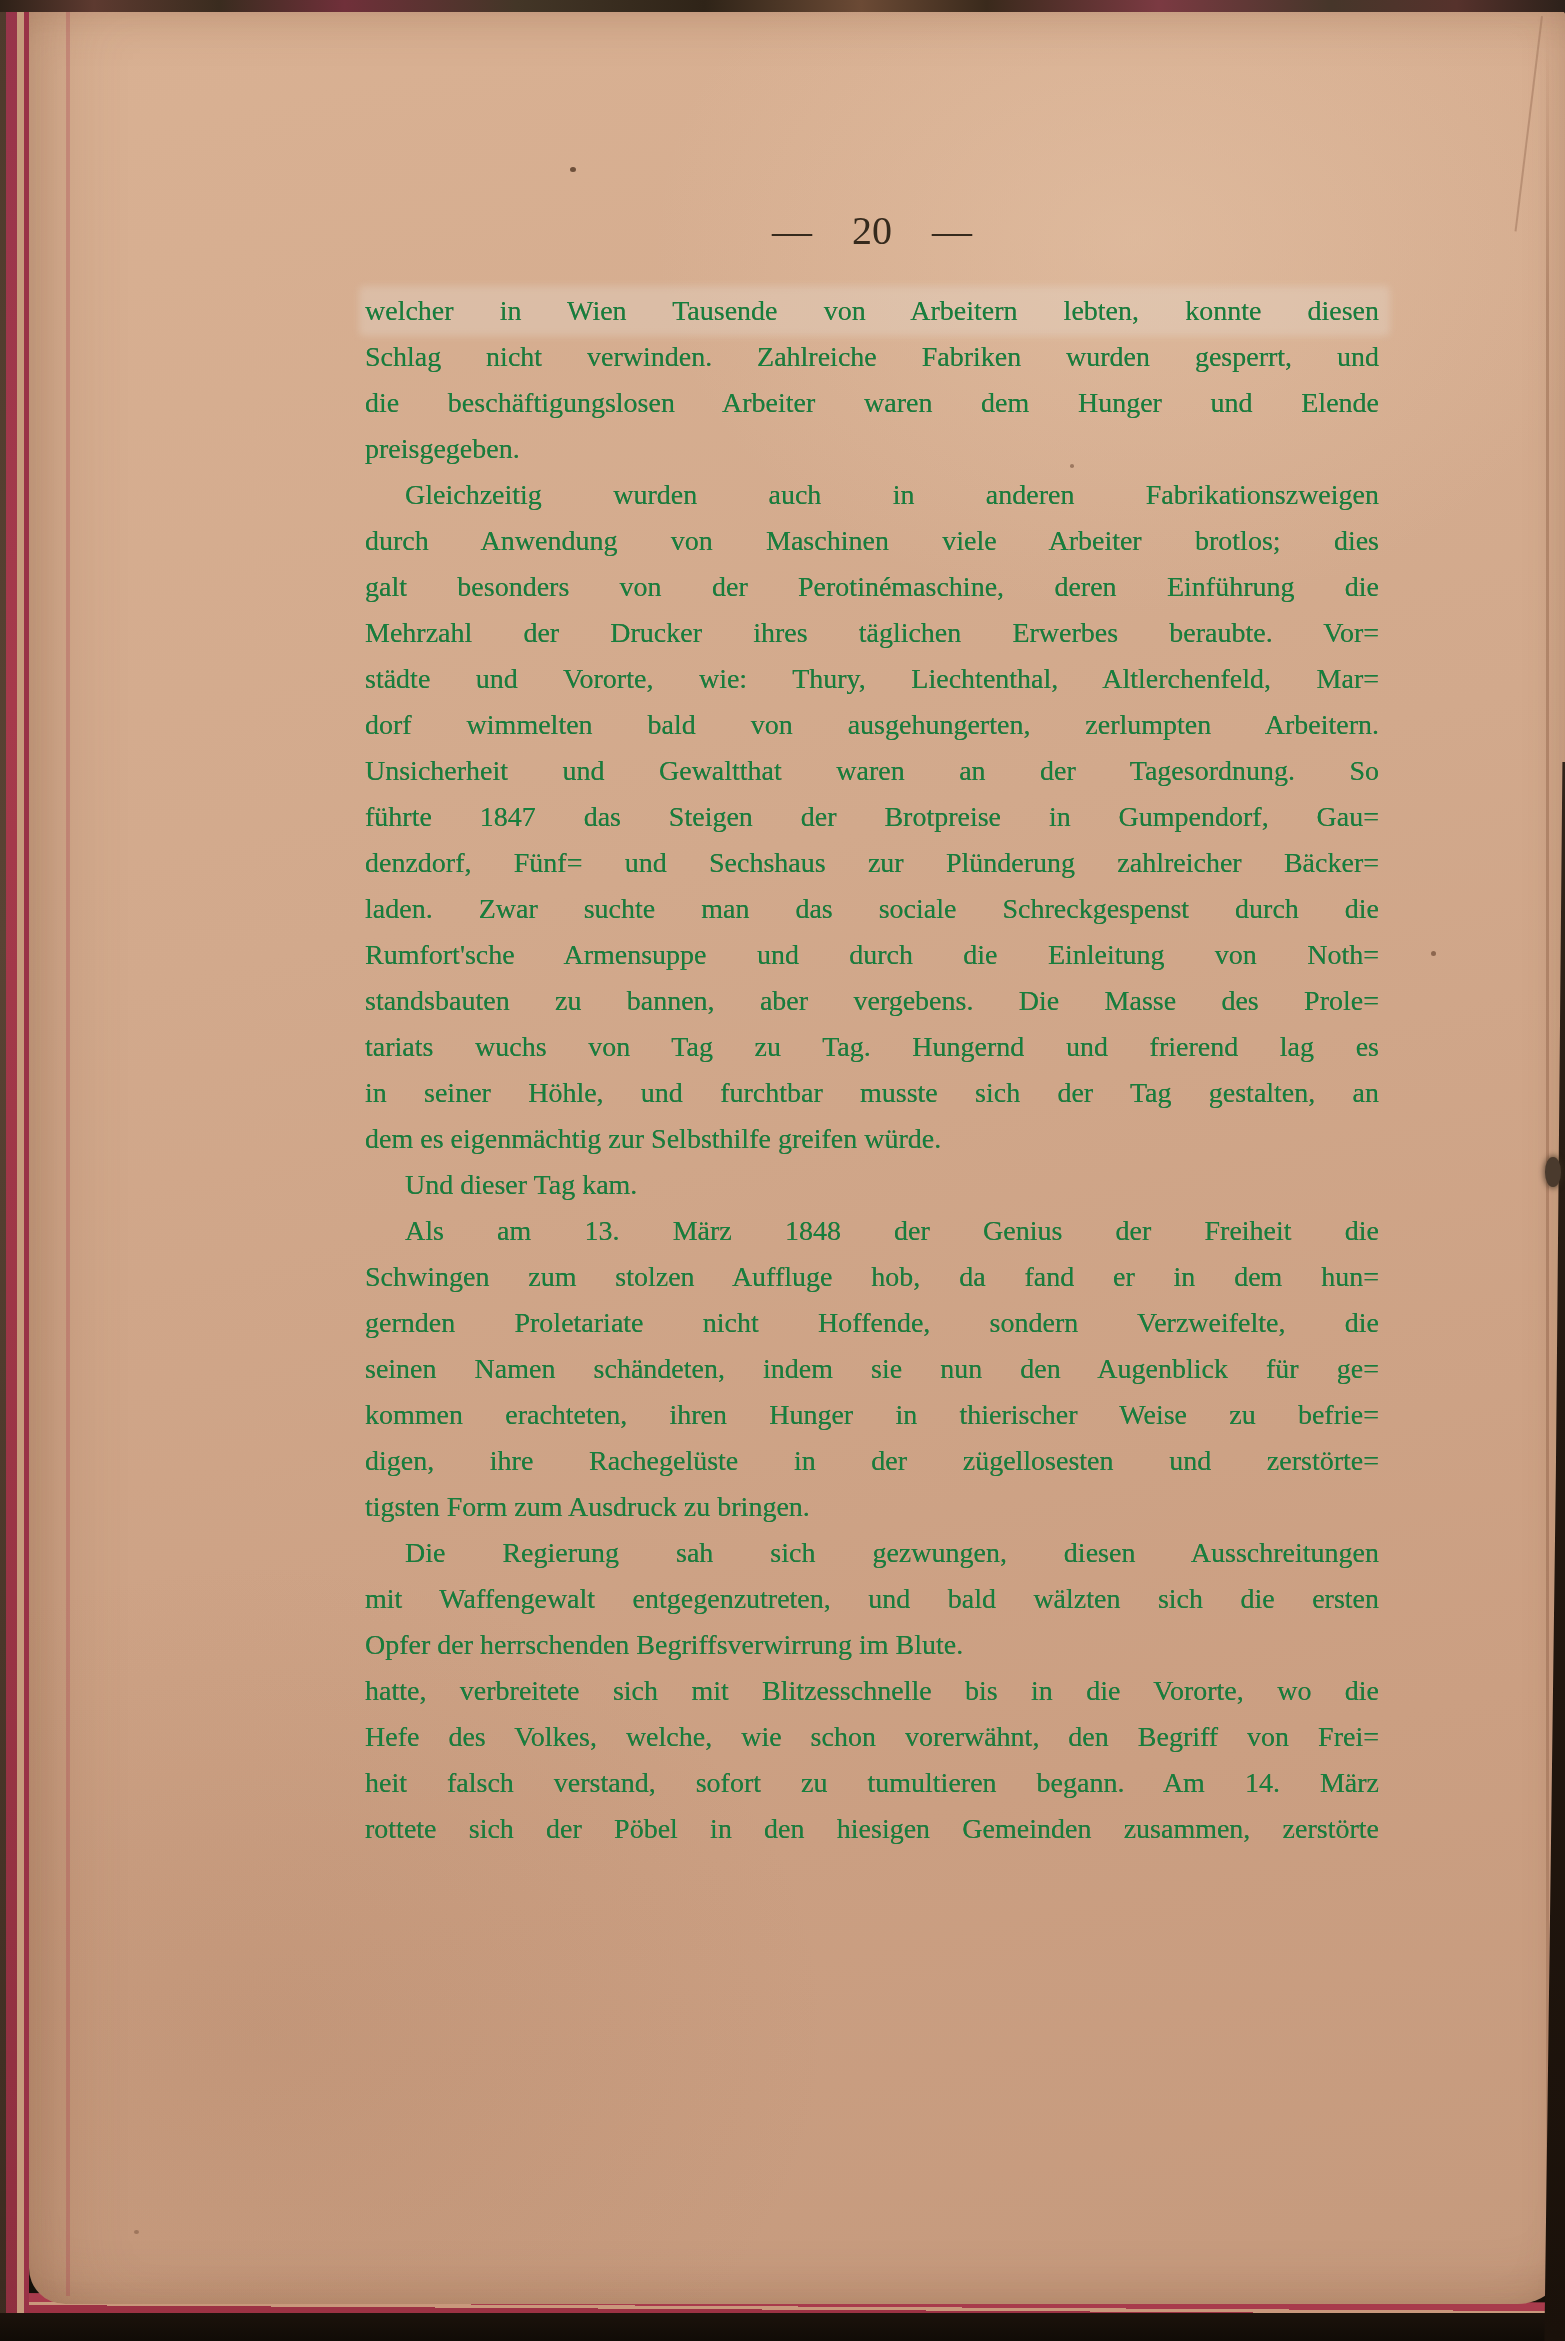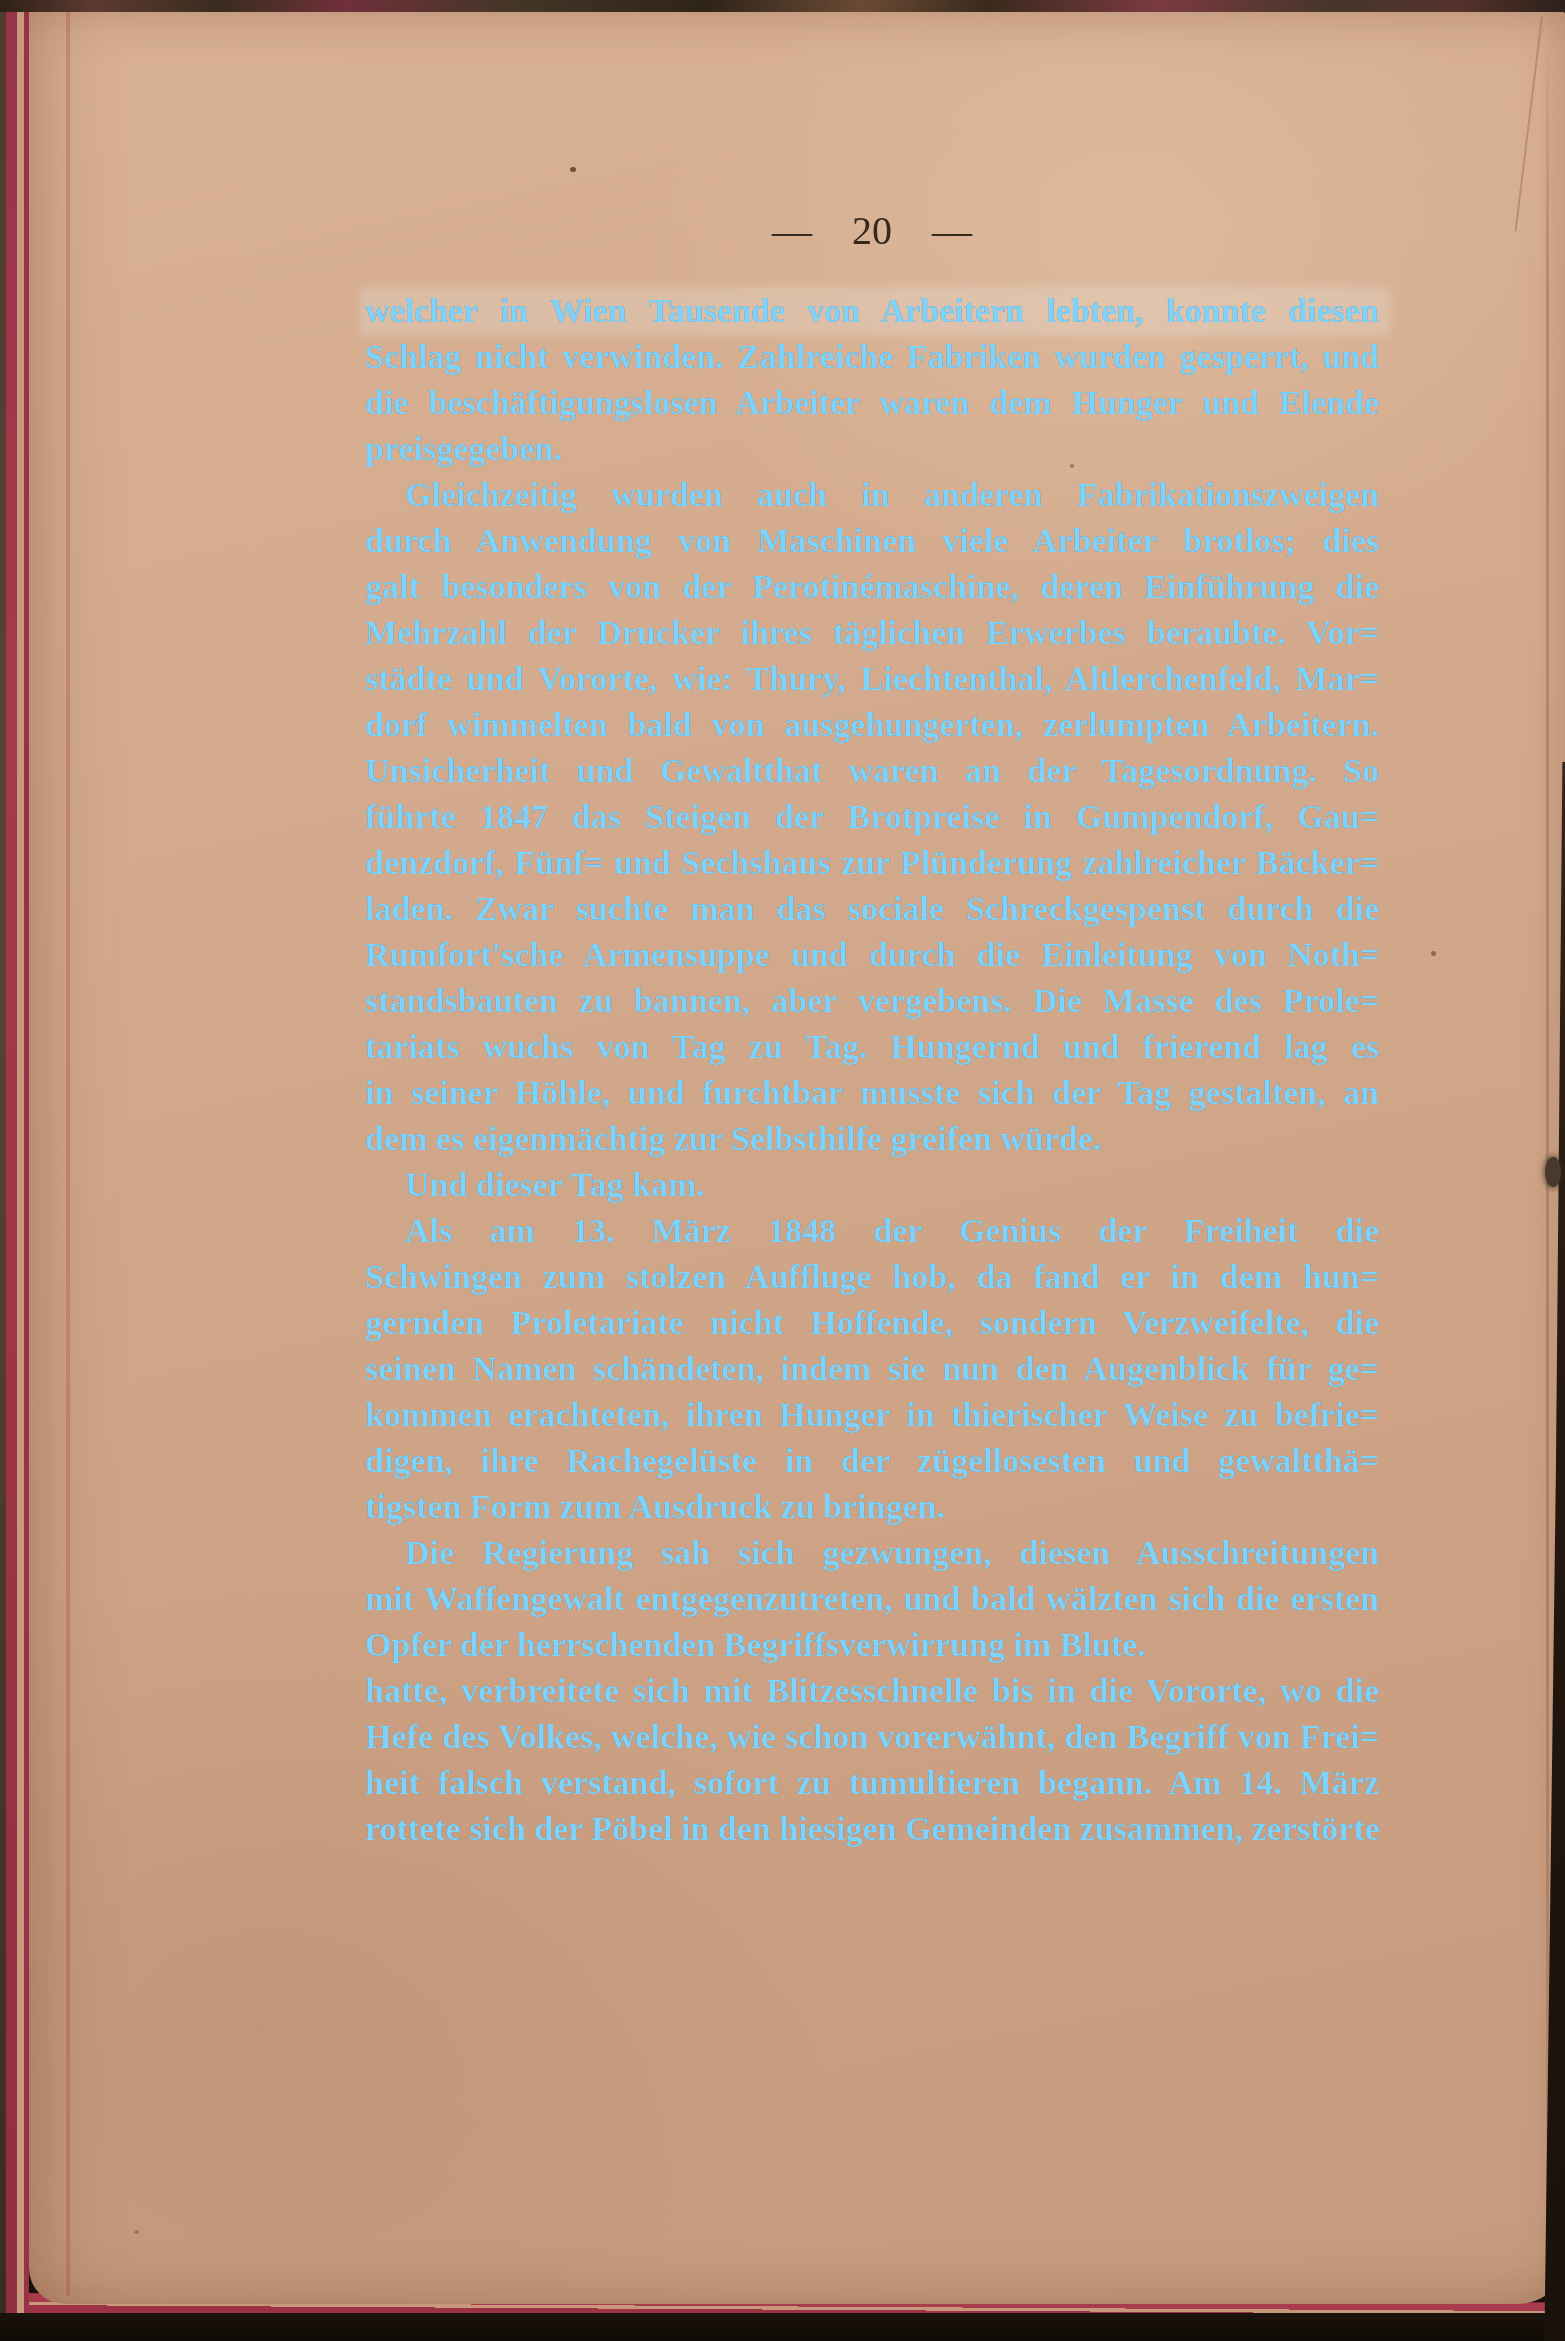--- a/index.html
+++ b/index.html
@@ -54,21 +54,21 @@
   .speck.s3{left:1070px;top:464px;width:4.3px;height:3.5px;background:rgba(100,65,45,.5);}
   .speck.s4{left:134px;top:2230px;width:5.2px;height:4.3px;background:rgba(110,75,55,.45);}
   
   .header{
     position:absolute;left:365px;top:206px;width:1014px;height:49px;
     display:flex;justify-content:center;align-items:center;gap:40px;
     font-size:40px;color:#352a1d;z-index:8;
   }
   .textblock{position:absolute;left:365px;top:288px;width:1014px;z-index:8;}
   .ln{
-    height:46px;line-height:46px;font-size:34px;font-weight:bold;color:#7dd3fc;
+    height:46px;line-height:46px;font-size:28px;font-weight:normal;color:#15803d;
     text-align:justify;text-align-last:justify;white-space:nowrap;
     text-shadow:0 0 0.6px rgba(42,30,18,.55);
   }
   .ln.e{text-align:center;text-align-last:left;}
   .ln.in{padding-left:40px;}
 </style>
 </head>
 <body>
 
 <div id="screen">
@@ -120,21 +120,21 @@
     <div class="ln j">standsbauten zu bannen, aber vergebens. Die Masse des Prole=</div>
     <div class="ln j">tariats wuchs von Tag zu Tag. Hungernd und frierend lag es</div>
     <div class="ln j">in seiner Höhle, und furchtbar musste sich der Tag gestalten, an</div>
     <div class="ln e">dem es eigenmächtig zur Selbsthilfe greifen würde.</div>
     <div class="ln e in">Und dieser Tag kam.</div>
     <div class="ln j in">Als am 13. März 1848 der Genius der Freiheit die</div>
     <div class="ln j">Schwingen zum stolzen Auffluge hob, da fand er in dem hun=</div>
     <div class="ln j">gernden Proletariate nicht Hoffende, sondern Verzweifelte, die</div>
     <div class="ln j">seinen Namen schändeten, indem sie nun den Augenblick für ge=</div>
     <div class="ln j">kommen erachteten, ihren Hunger in thierischer Weise zu befrie=</div>
-    <div class="ln j">digen, ihre Rachegelüste in der zügellosesten und gewaltthä=</div>
+    <div class="ln j">digen, ihre Rachegelüste in der zügellosesten und zerstörte=</div>
     <div class="ln e">tigsten Form zum Ausdruck zu bringen.</div>
     <div class="ln j in">Die Regierung sah sich gezwungen, diesen Ausschreitungen</div>
     <div class="ln j">mit Waffengewalt entgegenzutreten, und bald wälzten sich die ersten</div>
     <div class="ln e">Opfer der herrschenden Begriffsverwirrung im Blute.</div>
     <div class="ln j">hatte, verbreitete sich mit Blitzesschnelle bis in die Vororte, wo die</div>
     <div class="ln j">Hefe des Volkes, welche, wie schon vorerwähnt, den Begriff von Frei=</div>
     <div class="ln j">heit falsch verstand, sofort zu tumultieren begann. Am 14. März</div>
     <div class="ln j">rottete sich der Pöbel in den hiesigen Gemeinden zusammen, zerstörte</div>
   </div>
 

